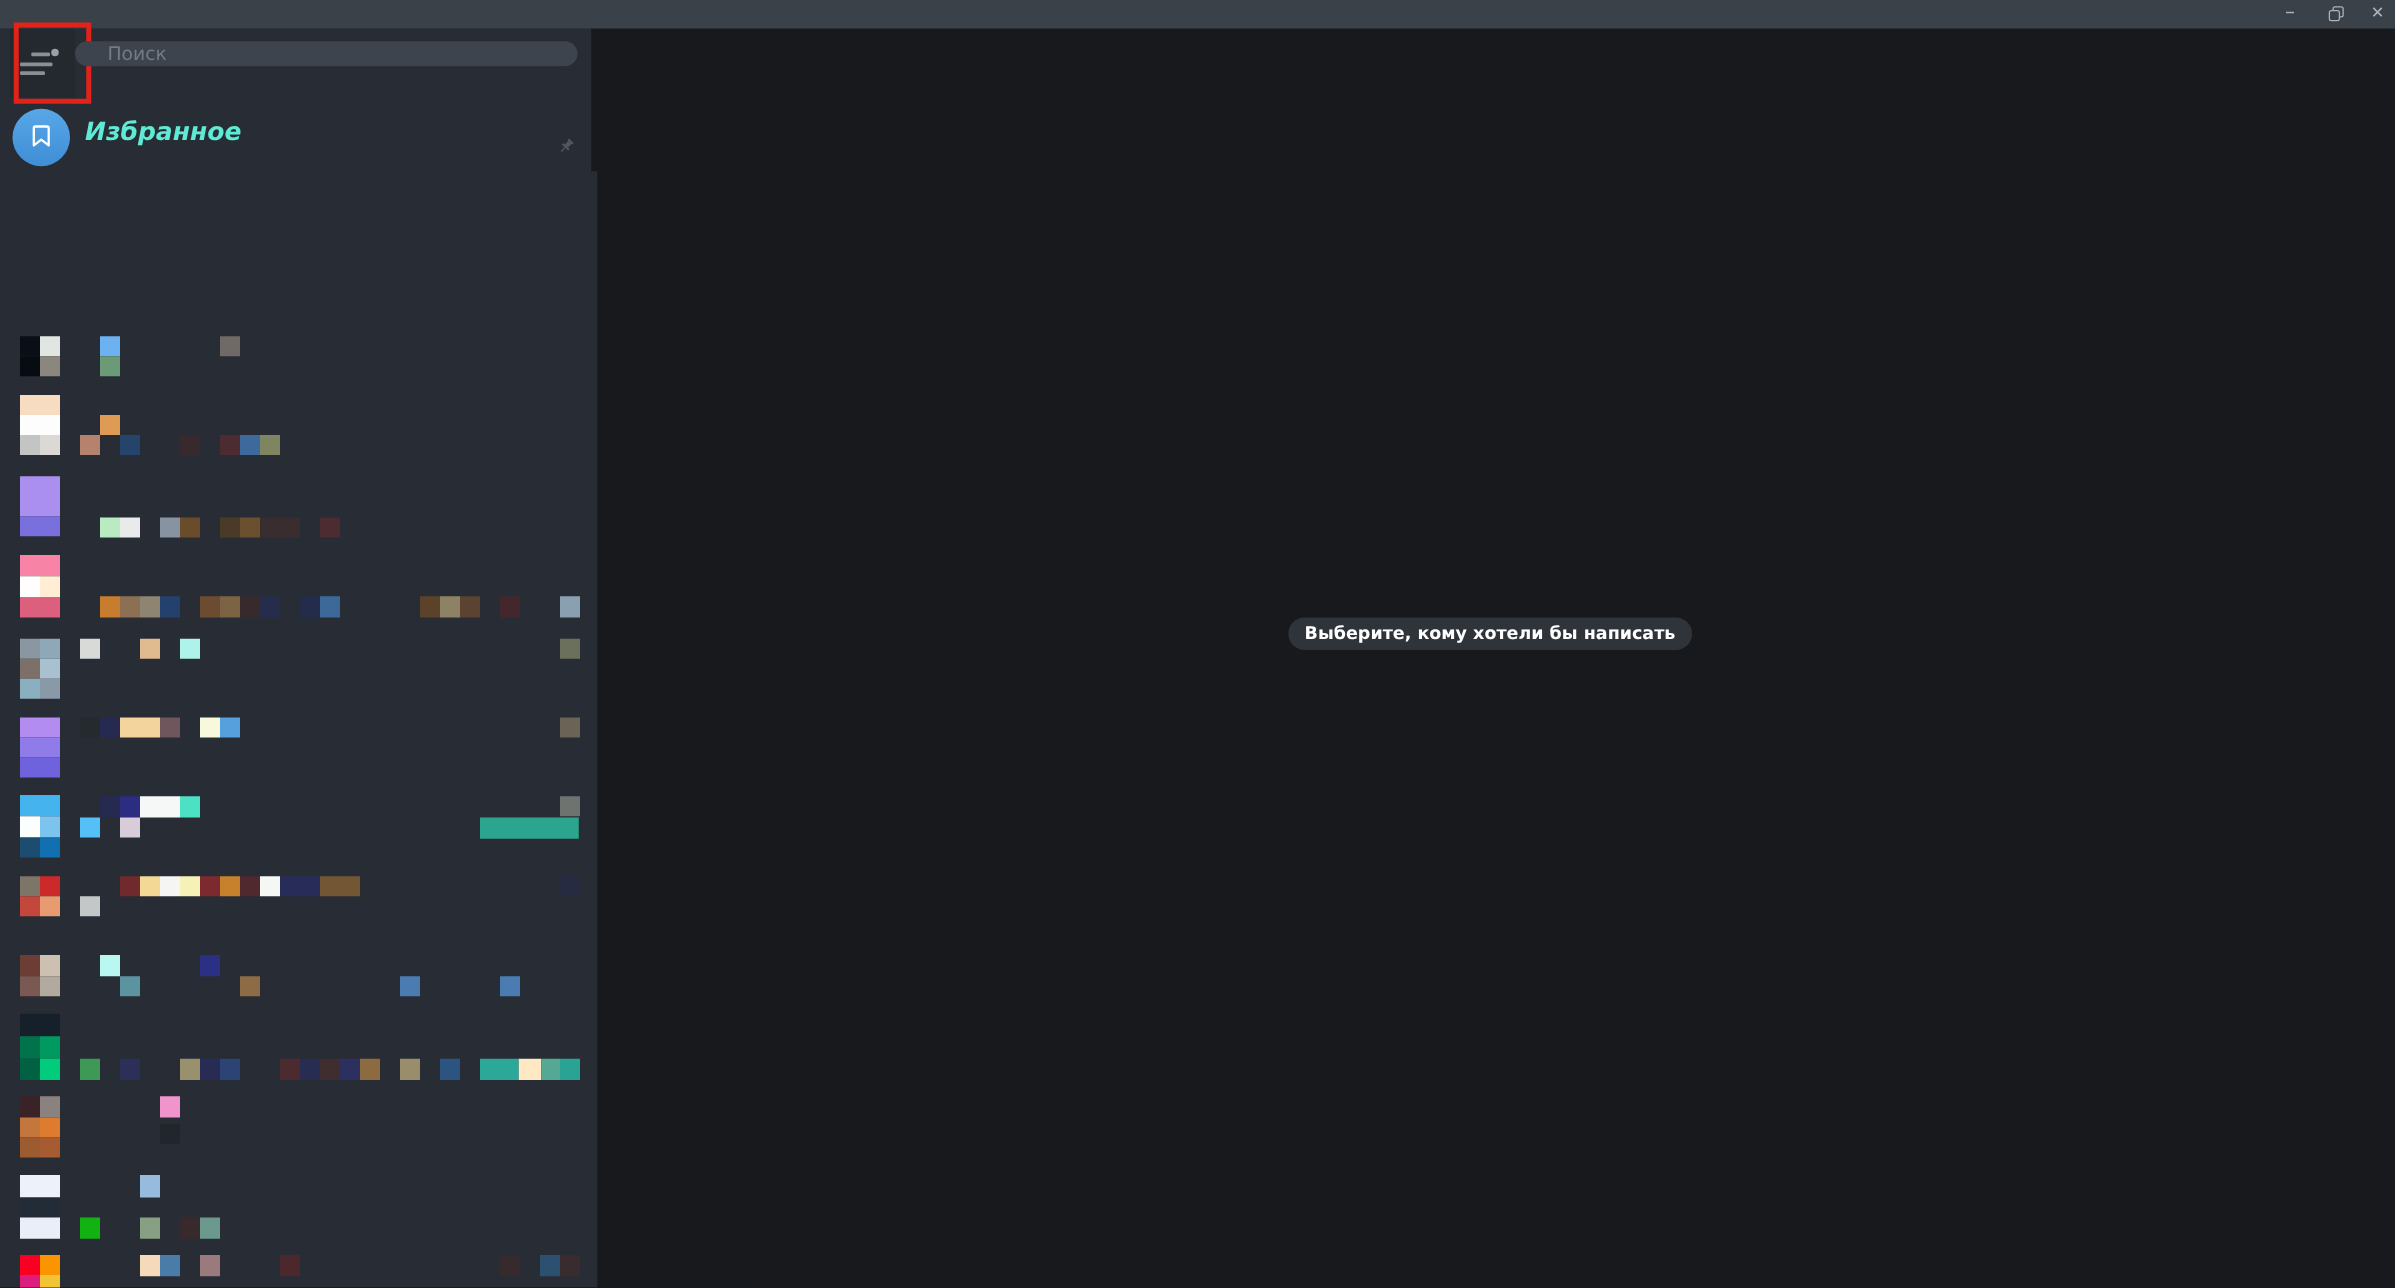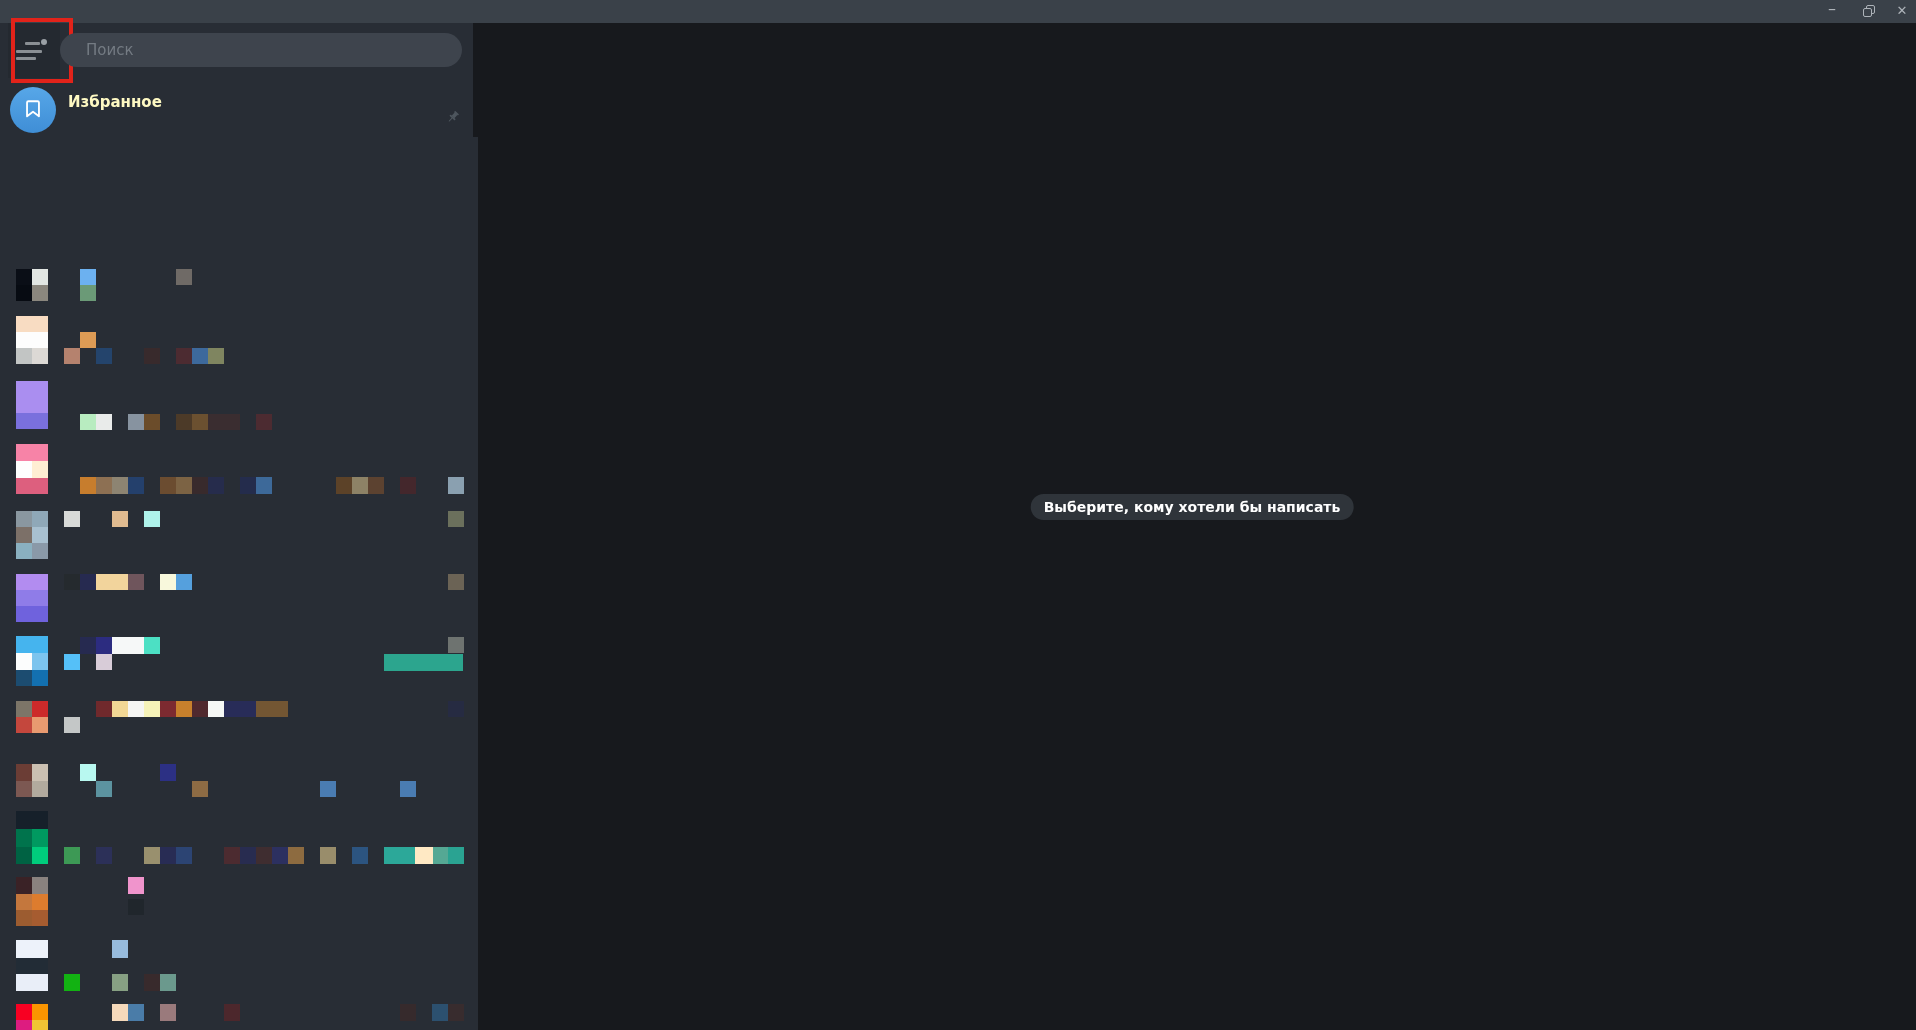--- a/index.html
+++ b/index.html
@@ -26,30 +26,30 @@
   #menu-btn { position:absolute; left:8px; top:0; width:52px; height:55px; background:#242930; }
   .mline { position:absolute; height:3px; background:#8a8f94; border-radius:1px; }
   #mline1 { left:17px; top:19px; width:15px; }
   #mline2 { left:8px;  top:27px; width:26px; }
   #mline3 { left:8px;  top:34px; width:20px; }
   #mdot   { position:absolute; left:33px; top:16px; width:6px; height:6px; border-radius:50%; background:#9aa0a5; }
 
   #annotation { position:absolute; left:3px; top:-5px; width:62px; height:65px;
                 border:4px solid #e2231a; pointer-events:none; }
 
-  #search { position:absolute; left:60px; top:10px; width:402px; height:34px; border-radius:17px;
+  #search { position:absolute; left:60px; top:10px; width:402px; height:20px; border-radius:17px;
             background:#3e444d; border:none; outline:none; color:#dfe3e7; font-size:15px;
             padding:0 20px 0 26px; font-family:inherit; }
   #search::placeholder { color:#747b83; opacity:1; }
 
   #saved-row { position:absolute; left:0; top:49px; width:473px; height:65px; }
   #saved-avatar { position:absolute; left:10px; top:15px; width:46px; height:46px; border-radius:50%;
                   background:linear-gradient(#57a7e8,#3f8ed6); }
   #saved-avatar svg { position:absolute; left:12px; top:11px; }
-  #saved-title { position:absolute; left:68px; top:21px; font-size:15px; font-weight:bold; color:#fef9c3; }
+  #saved-title { position:absolute; left:68px; top:21px; font-size:20px; font-weight:bold; color:#5eead4;font-style:italic; }
   #pin { position:absolute; left:445px; top:86px; width:16px; height:16px; }
 
   #chat-list { position:absolute; left:0; top:114px; width:478px; height:893px; }
   .mz { position:absolute; }
 
   
   #main { position:absolute; left:478px; top:23px; width:1438px; height:1007px; background:#17191d; }
   #empty-pill { position:absolute; left:714px; top:471px; transform:translateX(-50%);
                 height:26px; line-height:26px; padding:0 13px; border-radius:13px;
                 background:#2f343a; color:#ffffff; font-size:14px; font-weight:bold; white-space:nowrap; }

